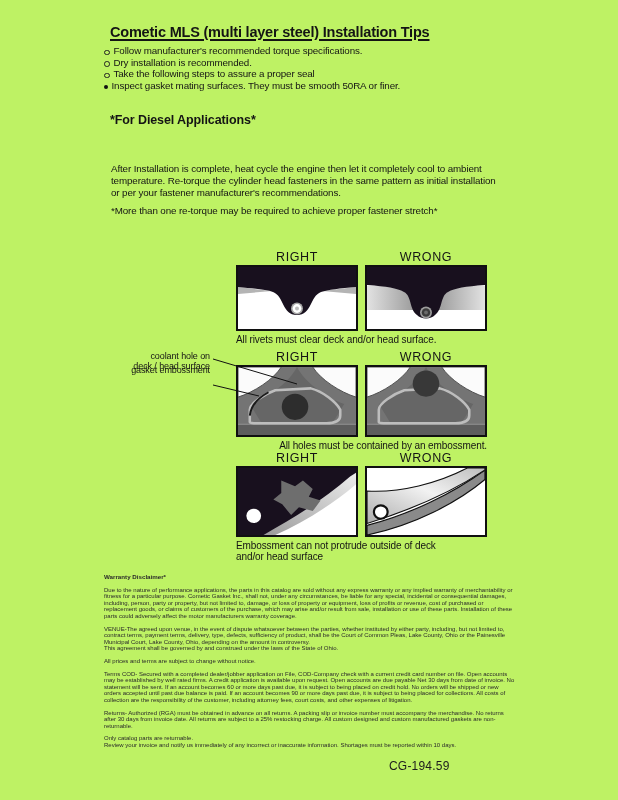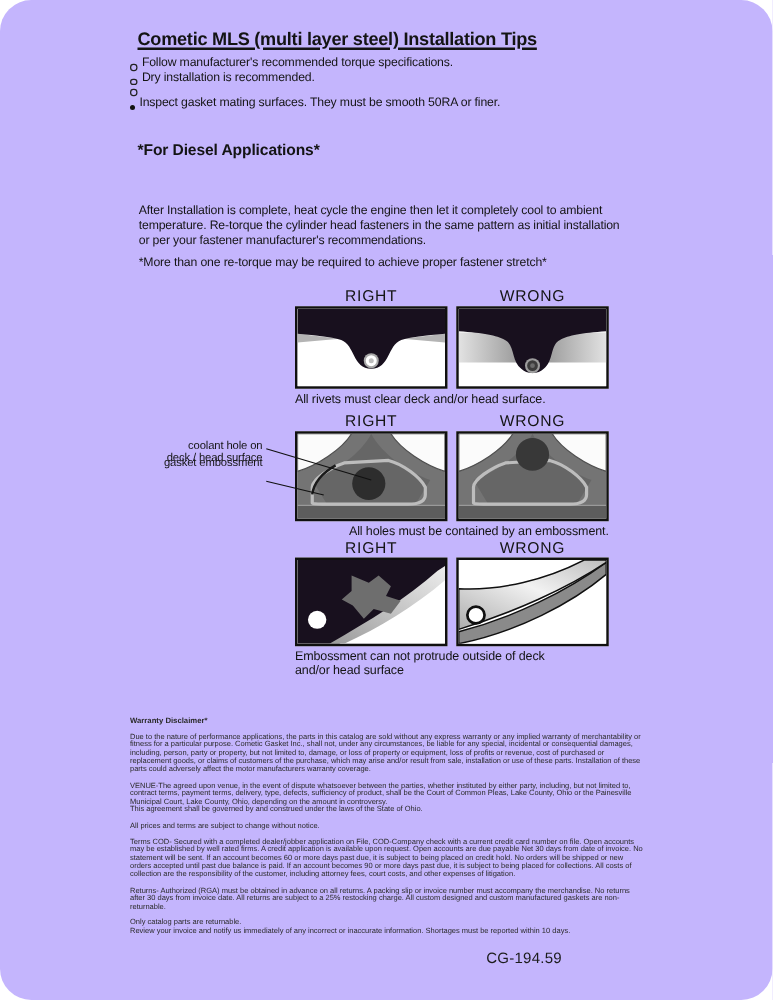--- a/index.html
+++ b/index.html
@@ -1,37 +1,37 @@
 <!DOCTYPE html>
 <html><head>
 <meta charset="utf-8">
 <style>
   html,body{margin:0;padding:0;background:#fff;}
-  .page{position:relative;width:618px;height:800px;background:#c4b5fd;overflow:hidden;
-        font-family:"Liberation Sans",sans-serif;color:#141414;border-radius:25px;}
+  .page{position:relative;width:618px;height:800px;background:#bef264;overflow:hidden;
+        font-family:"Liberation Sans",sans-serif;color:#141414;}
   
   .title{position:absolute;top:24px;left:110px;margin:0;font-size:14.5px;font-weight:bold;
          letter-spacing:-0.2px;text-decoration:underline;text-decoration-thickness:1.6px;text-underline-offset:2px;}
   
   .tips{position:absolute;top:45px;left:104px;margin:0;padding:0;list-style:none;
         font-size:9.8px;line-height:11.6px;letter-spacing:-0.12px;}
-  .tips li{display:flex;align-items:flex-end;}
+  .tips li{display:flex;align-items:center;}
   .tips li.sub{}
   .m-o{width:3.5px;height:3.5px;border:1px solid #222;border-radius:50%;margin:3px 4px 0 0;flex:none;}
   .m-d{width:4px;height:4px;background:#111;border-radius:50%;margin:3.4px 3.5px 0 0;flex:none;}
   
   .diesel-h{position:absolute;top:113px;left:110px;margin:0;font-size:12.5px;font-weight:bold;letter-spacing:-0.1px;}
   .dp{position:absolute;left:111px;width:402px;margin:0;font-size:9.8px;line-height:11.8px;
       letter-spacing:-0.12px;white-space:pre-line;}
   .dp1{top:134px;}.dp2{top:163px;}.dp3{top:205px;}
   
   .fig{position:absolute;left:236px;width:251px;}
   .fig1{top:230px;}.fig2{top:330px;}.fig3{top:431px;}
   .lblrow{display:flex;gap:7px;margin-bottom:1px;}
-  .lblrow span{width:122px;text-align:center;font-size:12.5px;font-weight:500;letter-spacing:0.6px;}
+  .lblrow span{width:122px;text-align:center;font-size:12.5px;font-weight:500;letter-spacing:0.6px;margin-top:20px;}
   .panelrow{display:flex;gap:7px;}
   .panel{border:2px solid #101010;background:#fff;}
   .panel svg{display:block;}
   .p1{width:118px;height:62px;}
   .p2{width:118px;height:68px;}
   .p3{width:118px;height:67px;}
   .cap{margin-top:3px;font-size:10px;letter-spacing:-0.1px;line-height:11px;white-space:pre-line;}
   .cap-center{text-align:right;}
   
   .ann{position:absolute;width:121px;right:408px;text-align:right;font-size:9px;line-height:9.6px;
@@ -57,20 +57,21 @@
     <li>
       <span class="m-o"></span>
       <span>Follow manufacturer's recommended torque specifications.</span>
     </li>
     <li>
       <span class="m-o"></span>
       <span>Dry installation is recommended.</span>
     </li>
     <li>
       <span class="m-o"></span>
+      <span>Take the following steps to assure a proper seal</span>
     </li>
     <li class="sub">
       <span class="m-d"></span>
       <span>Inspect gasket mating surfaces.  They must be smooth 50RA or finer.</span>
     </li>
   </ul>
 
   <h2 class="diesel-h">*For Diesel Applications*</h2>
   <p class="dp dp2">After Installation is complete, heat cycle the engine then let it completely cool to ambient
 temperature. Re-torque the cylinder head fasteners in the same pattern as initial installation

